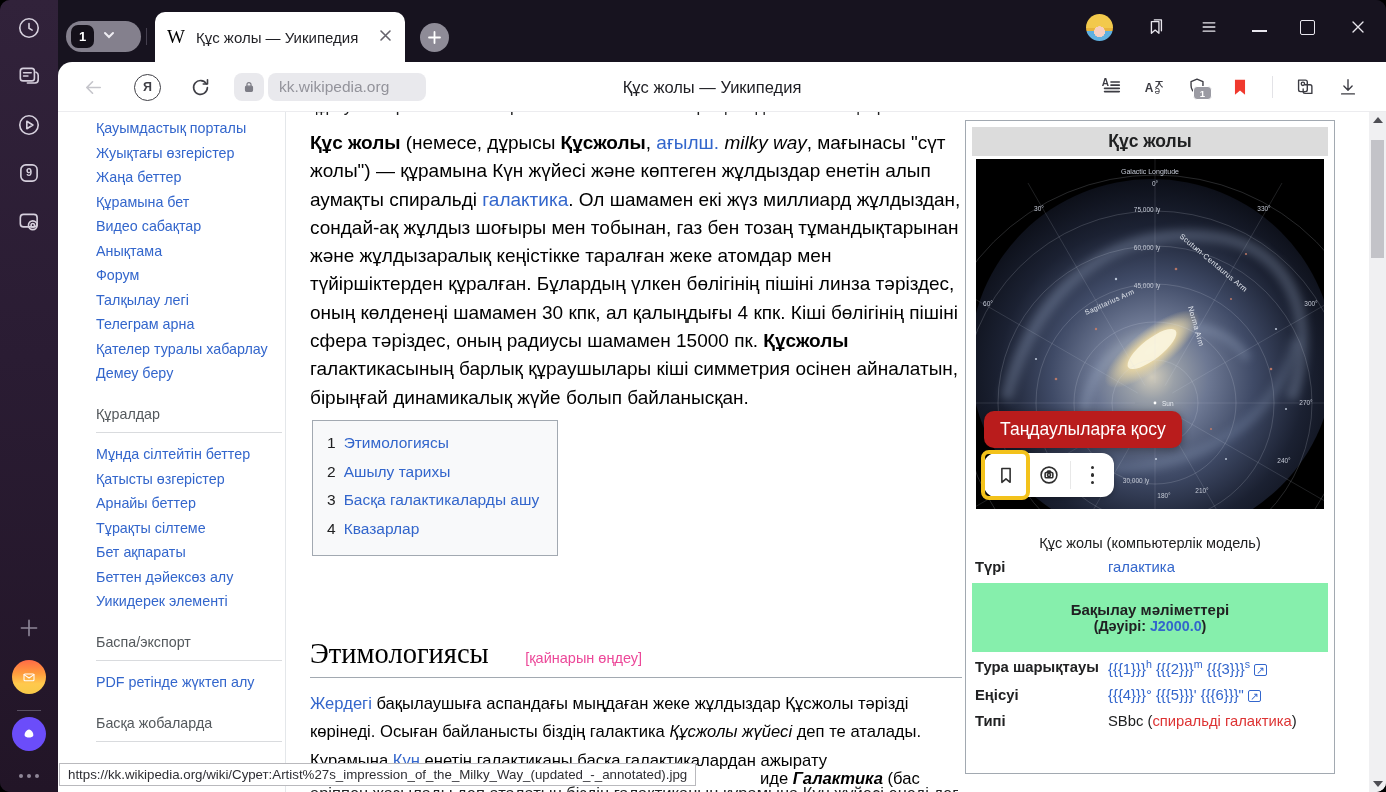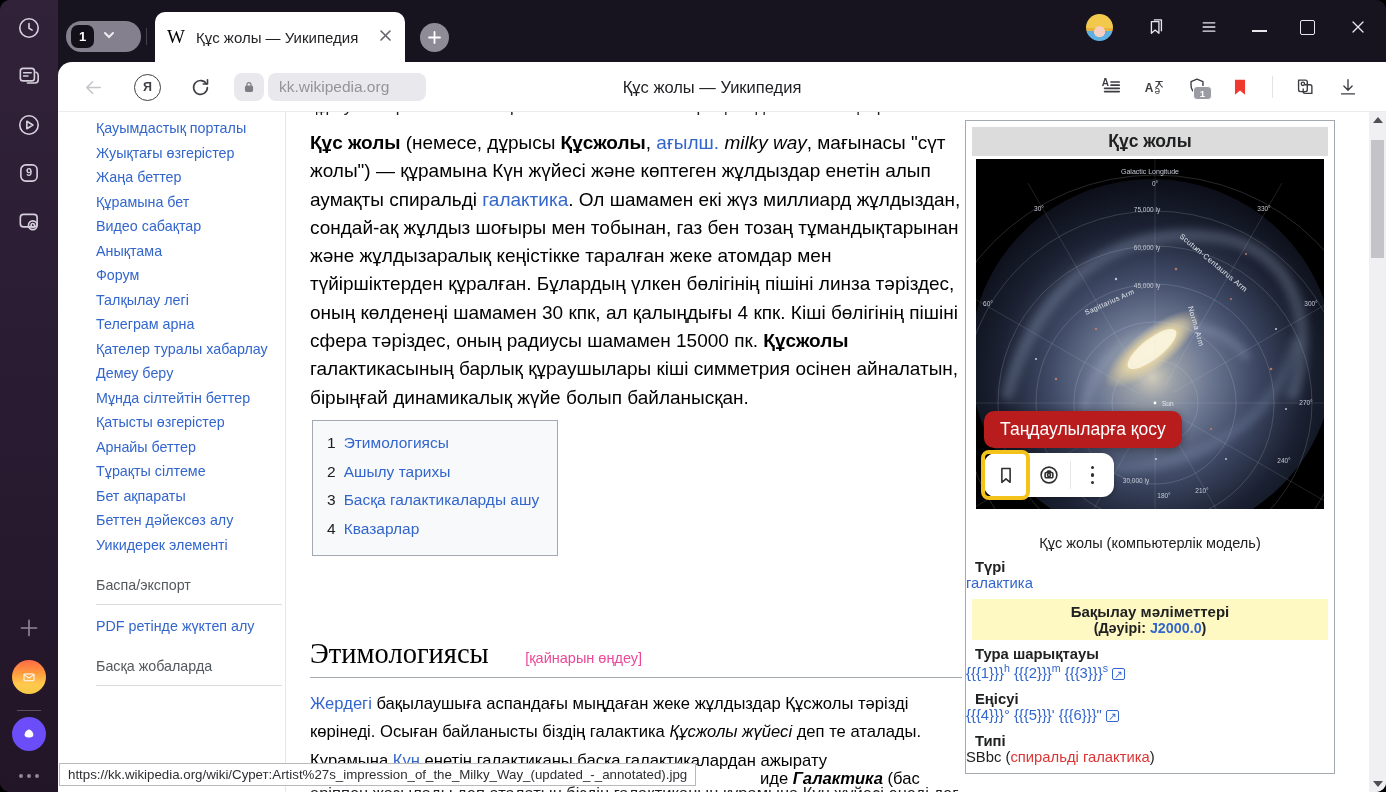--- a/index.html
+++ b/index.html
@@ -80,26 +80,26 @@
   .ib-img svg.gal{position:absolute;inset:0;}
   .hover-tip{position:absolute;left:8px;top:252px;background:#b91c1c;color:#fff;font-size:17.5px;padding:8px 16px;border-radius:10px;white-space:nowrap;box-shadow:0 2px 10px rgba(0,0,0,.4);}
   .img-btns{position:absolute;left:8px;top:294px;width:130px;height:44px;background:#fff;border-radius:12px;display:flex;box-shadow:0 1px 5px rgba(0,0,0,.28);}
   .seg{flex:1;display:flex;align-items:center;justify-content:center;cursor:pointer;}
   .seg svg{width:22px;height:22px;stroke:#2e2e2e;fill:none;stroke-width:1.7;stroke-linecap:round;stroke-linejoin:round;}
   .seg-bm{outline:4px solid #f3c21b;outline-offset:-1px;border-radius:5px;}
   .seg-div{width:1px;height:28px;background:#e8e8e8;align-self:center;}
   .kebab{display:flex;flex-direction:column;gap:4px;}
   .kebab i{width:3.6px;height:3.6px;border-radius:50%;background:#2e2e2e;}
   .ib-caption{text-align:center;font-size:14.5px;padding:26px 10px 2px;}
-  .ib-row{display:flex;align-items:flex-start;padding:4px 0;margin-top:2px;flex-direction:column;}
+  .ib-row{display:flex;align-items:center;padding:4px 0;margin-top:2px;}
   .ib-l{width:142px;flex:none;font-weight:bold;padding-left:9px;box-sizing:border-box;}
   .ib-l.lk,.ib-v .lk{color:#3366cc;cursor:pointer;text-decoration:none;}
   .ib-v{flex:1;padding-right:6px;}
   .ib-v.blue{color:#3366cc;}
-  .ib-band{margin:4px 6px 2px;background:#fef9c3;text-align:center;font-weight:bold;padding:4px 0;font-size:15px;}
+  .ib-band{margin:4px 6px 2px;background:#86efac;text-align:center;font-weight:bold;padding:18px 0;font-size:15px;}
   .ib-band .ep{font-size:14.3px;}
   .ib-band .ep a{color:#3366cc;text-decoration:none;cursor:pointer;}
   .redlink{color:#dd3333;cursor:pointer;text-decoration:none;}
   .extlink{display:inline-block;font-size:10.5px;border:1px solid #3366cc;border-radius:2px;line-height:10px;padding:0 1px;margin-left:4px;color:#3366cc;cursor:pointer;}
   sup,sub{font-size:72%;}
   
   .scrollbar{position:absolute;right:0;top:112px;bottom:0;width:17px;background:#f0f0f2;z-index:7;}
   .sb-arrow{position:absolute;left:0;width:17px;height:16px;display:flex;align-items:center;justify-content:center;cursor:pointer;}
   .sb-arrow i{width:0;height:0;border-left:5px solid transparent;border-right:5px solid transparent;}
   .sb-up i{border-bottom:6px solid #4e4e54;}
@@ -295,20 +295,21 @@
       <a>Жуықтағы өзгерістер</a>
       <a>Жаңа беттер</a>
       <a>Құрамына бет</a>
       <a>Видео сабақтар</a>
       <a>Анықтама</a>
       <a>Форум</a>
       <a>Талқылау легі</a>
       <a>Телеграм арна</a>
       <a>Қателер туралы хабарлау</a>
       <a>Демеу беру</a>
+      <div class="nav-h">Құралдар</div>
       <a>Мұнда сілтейтін беттер</a>
       <a>Қатысты өзгерістер</a>
       <a>Арнайы беттер</a>
       <a>Тұрақты сілтеме</a>
       <a>Бет ақпараты</a>
       <a>Беттен дәйексөз алу</a>
       <a>Уикидерек элементі</a>
       <div class="nav-h">Баспа/экспорт</div>
       <a>PDF ретінде жүктеп алу</a>
       <div class="nav-h">Басқа жобаларда</div>

